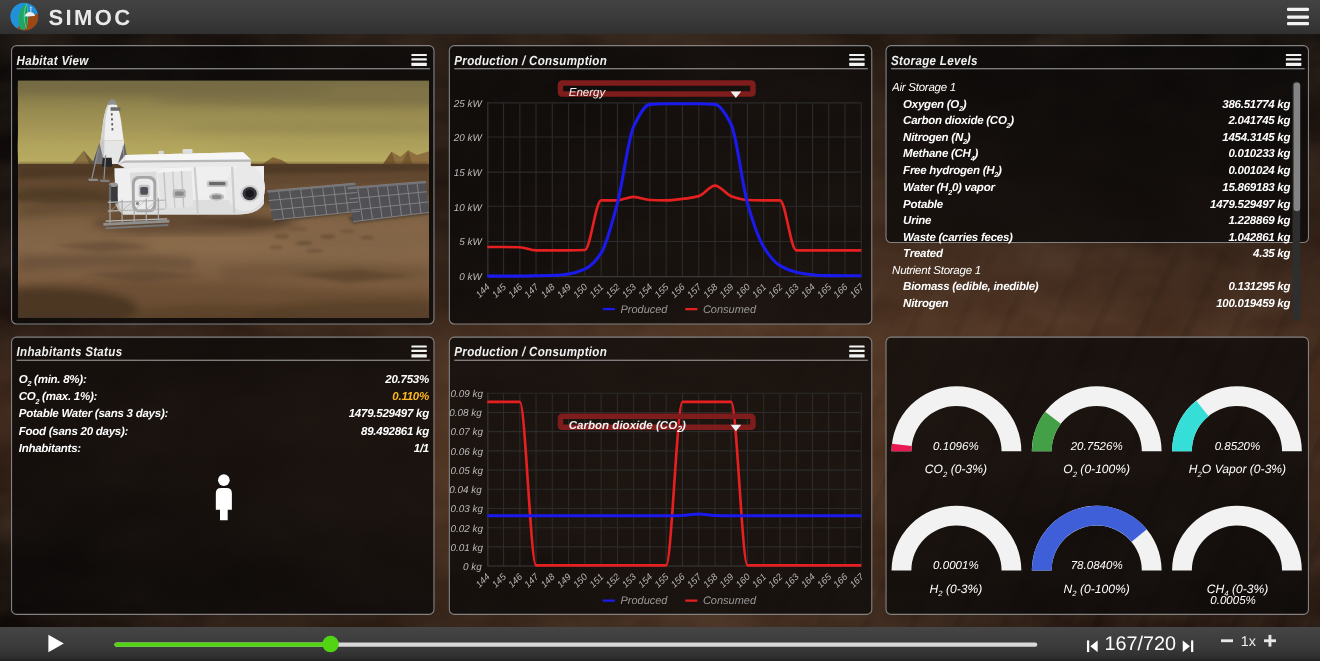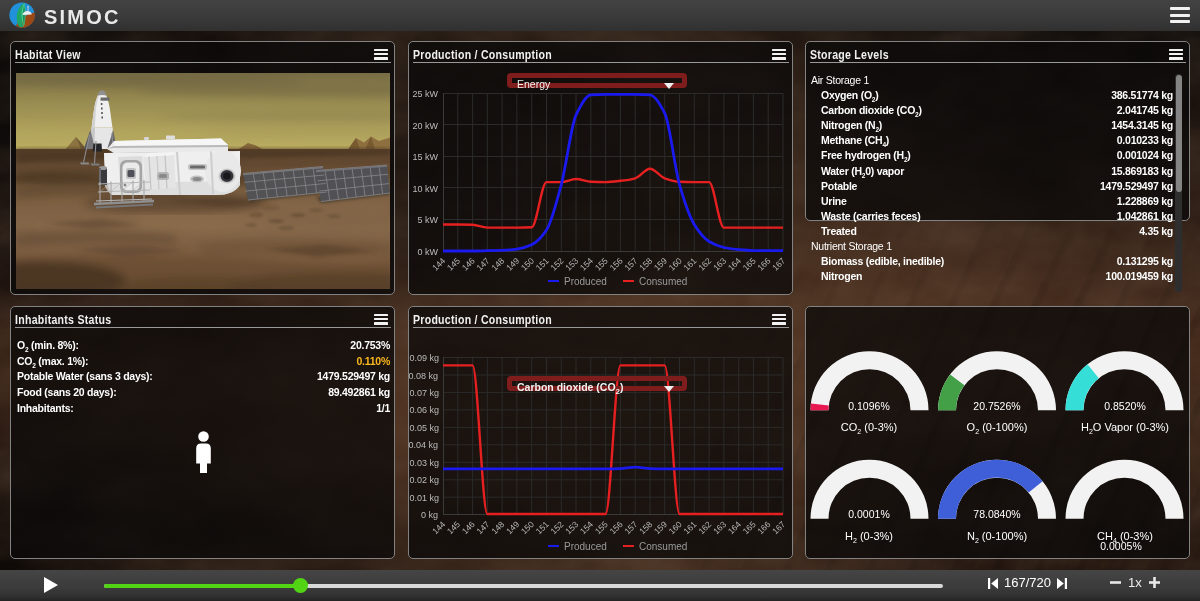--- a/index.html
+++ b/index.html
@@ -18,21 +18,21 @@
 #bg .streaks{position:absolute;left:0;top:0;width:1200px;height:601px;
 background:repeating-linear-gradient(115deg, rgba(0,0,0,.13) 0 5px, rgba(0,0,0,0) 9px 20px, rgba(70,42,24,.10) 21px 25px, rgba(0,0,0,0) 26px 38px);
 -webkit-mask-image:radial-gradient(700px 420px at 92% 80%, #000 30%, transparent 75%);}
 #tex{position:absolute;left:0;top:0;z-index:0;opacity:.45}
 header{position:absolute;left:0;top:0;width:1200px;height:31px;z-index:5;
 background:linear-gradient(#434343,#3a3a3a 55%,#303030);}
 .logo{position:absolute;left:9px;top:2px;width:26px;height:26px;}
 .brand{position:absolute;left:44px;top:6px;font-size:20px;font-weight:bold;letter-spacing:2.2px;color:#e9e9e9;}
 .topburger{position:absolute;right:10px;top:7px;width:20px;height:18px;}
 .topburger div{height:3.2px;background:#f2f2f2;border-radius:1px;margin-bottom:3.4px;}
-.panel{position:absolute;background:rgba(11,9,9,.76);border:1px solid #828282;border-radius:5px;z-index:4;box-sizing:border-box;color:#fff;}
+.panel{position:absolute;background:rgba(11,9,9,.76);border:1px solid #828282;border-radius:5px;z-index:4;box-sizing:border-box;color:#fff;font-style:italic;}
 .ph{position:relative;height:20px;margin:0 3.5px;border-bottom:1px solid #999;}
 .ph .t{position:absolute;left:0;top:5.5px;font-size:12px;font-weight:bold;letter-spacing:.3px;color:#f0f0f0;transform:scaleX(.88);transform-origin:left center;white-space:nowrap;}
 .ph .hb{position:absolute;right:2.5px;top:6.5px;width:14px;}
 .ph .hb div{height:2.6px;background:#f2f2f2;margin-bottom:1.8px;border-radius:.5px;}
 #p1{left:10px;top:41px;width:385px;height:254px;}
 #p2{left:408px;top:41px;width:385px;height:254px;}
 #p3{left:805px;top:41px;width:385px;height:180px;}
 #p4{left:10px;top:306px;width:385px;height:253px;}
 #p5{left:408px;top:306px;width:385px;height:253px;}
 #p6{left:805px;top:306px;width:385px;height:253px;}
@@ -51,21 +51,21 @@
 .sthumb{position:absolute;left:.5px;top:1px;width:6px;height:117px;background:#848484;border-radius:3px;}
 #inhab{position:absolute;left:6px;top:31px;width:373px;font-size:10.5px;letter-spacing:-.25px;color:#fff;font-weight:bold;}
 #inhab .irow{height:15.7px;line-height:15.7px;position:relative;}
 #inhab .v{position:absolute;right:0;top:0;}
 #inhab sub{font-size:6.5px;}
 .gval{position:absolute;font-size:10.5px;color:#fff;text-align:center;width:90px;}
 .glab{position:absolute;font-size:11px;color:#fff;text-align:center;width:130px;}
 .glab sub{font-size:7px;}
 .dd{position:absolute;left:98px;top:31px;width:180px;height:15px;border:5px solid #7f1d1d;border-radius:4px;box-sizing:border-box;color:#f2f2f2;font-size:10.5px;line-height:13px;padding-left:5px;z-index:3;}
 .dd svg{position:absolute;right:8px;top:4.5px;}
-.stepc{position:absolute;left:988px;top:7px;color:#fff;font-size:13px;}
+.stepc{position:absolute;left:988px;top:7px;color:#fff;font-size:18px;}
 .zoomc{position:absolute;left:1110px;top:6px;color:#eee;font-size:13px;}
 </style>
 </head>
 <body>
 <div id="bg">
     <div class="band"></div>
     <div class="streaks"></div>
   </div>
 <svg id="tex" width="1200" height="601">
     <filter id="n">

